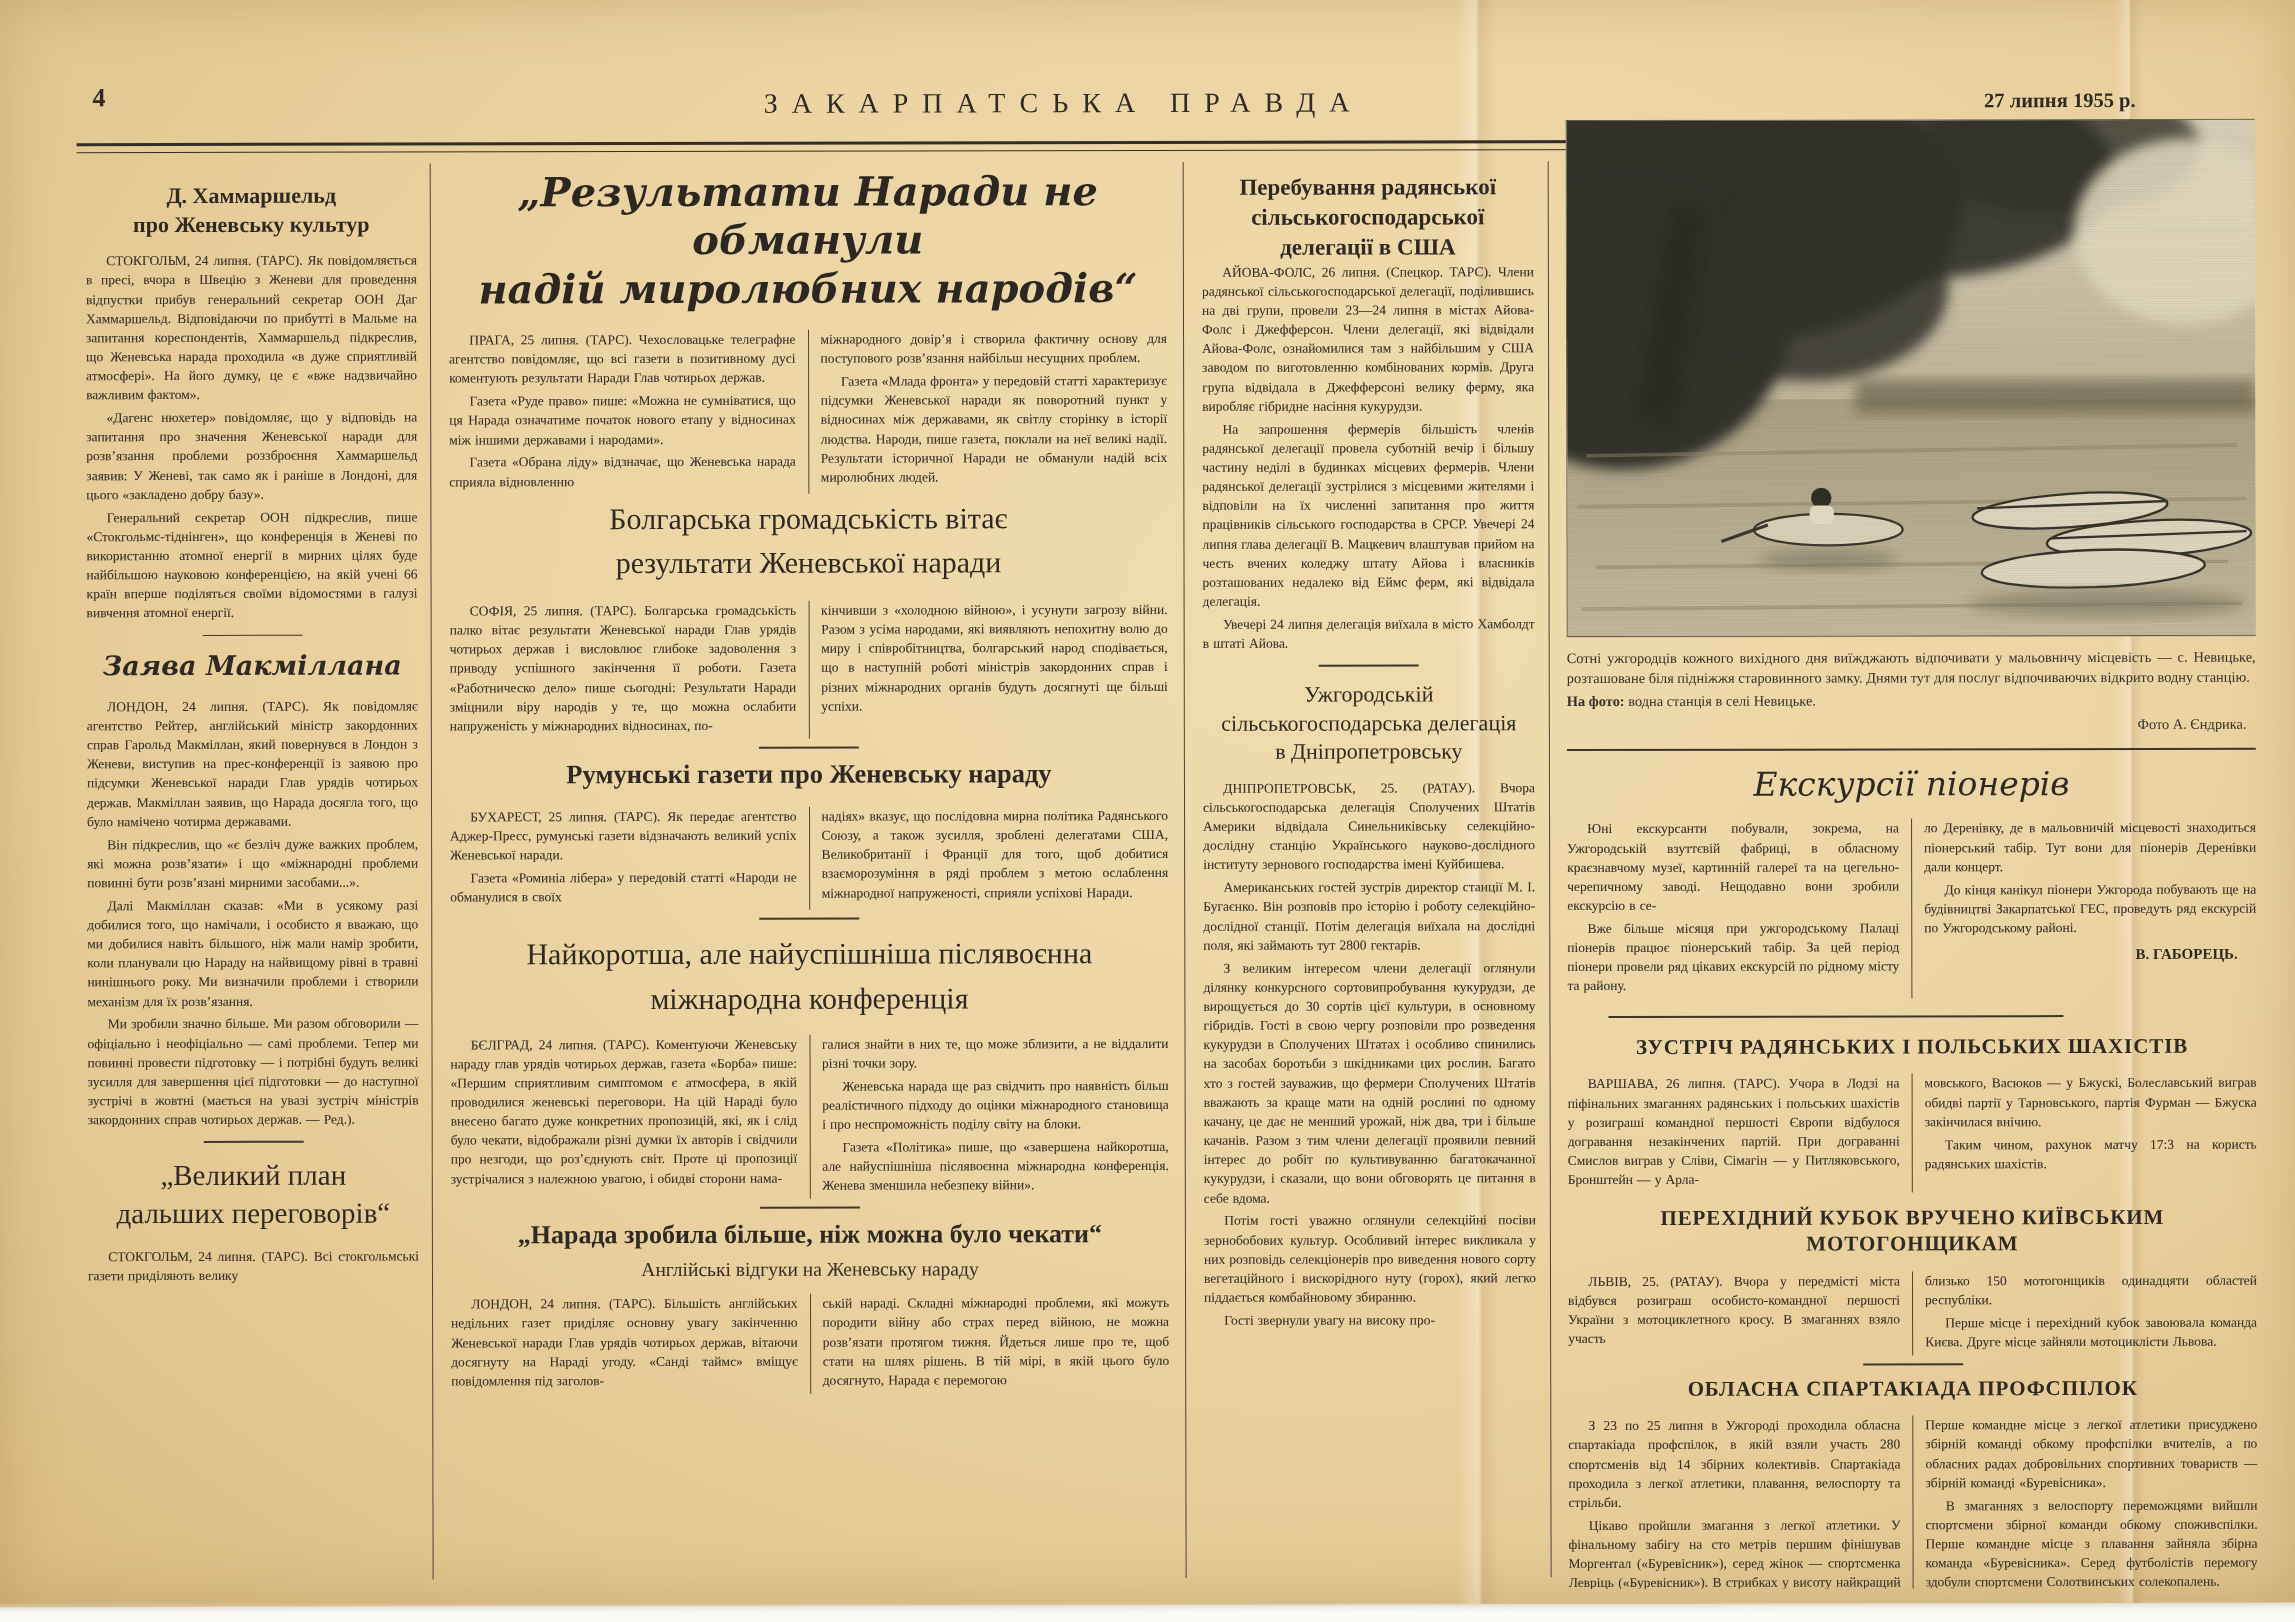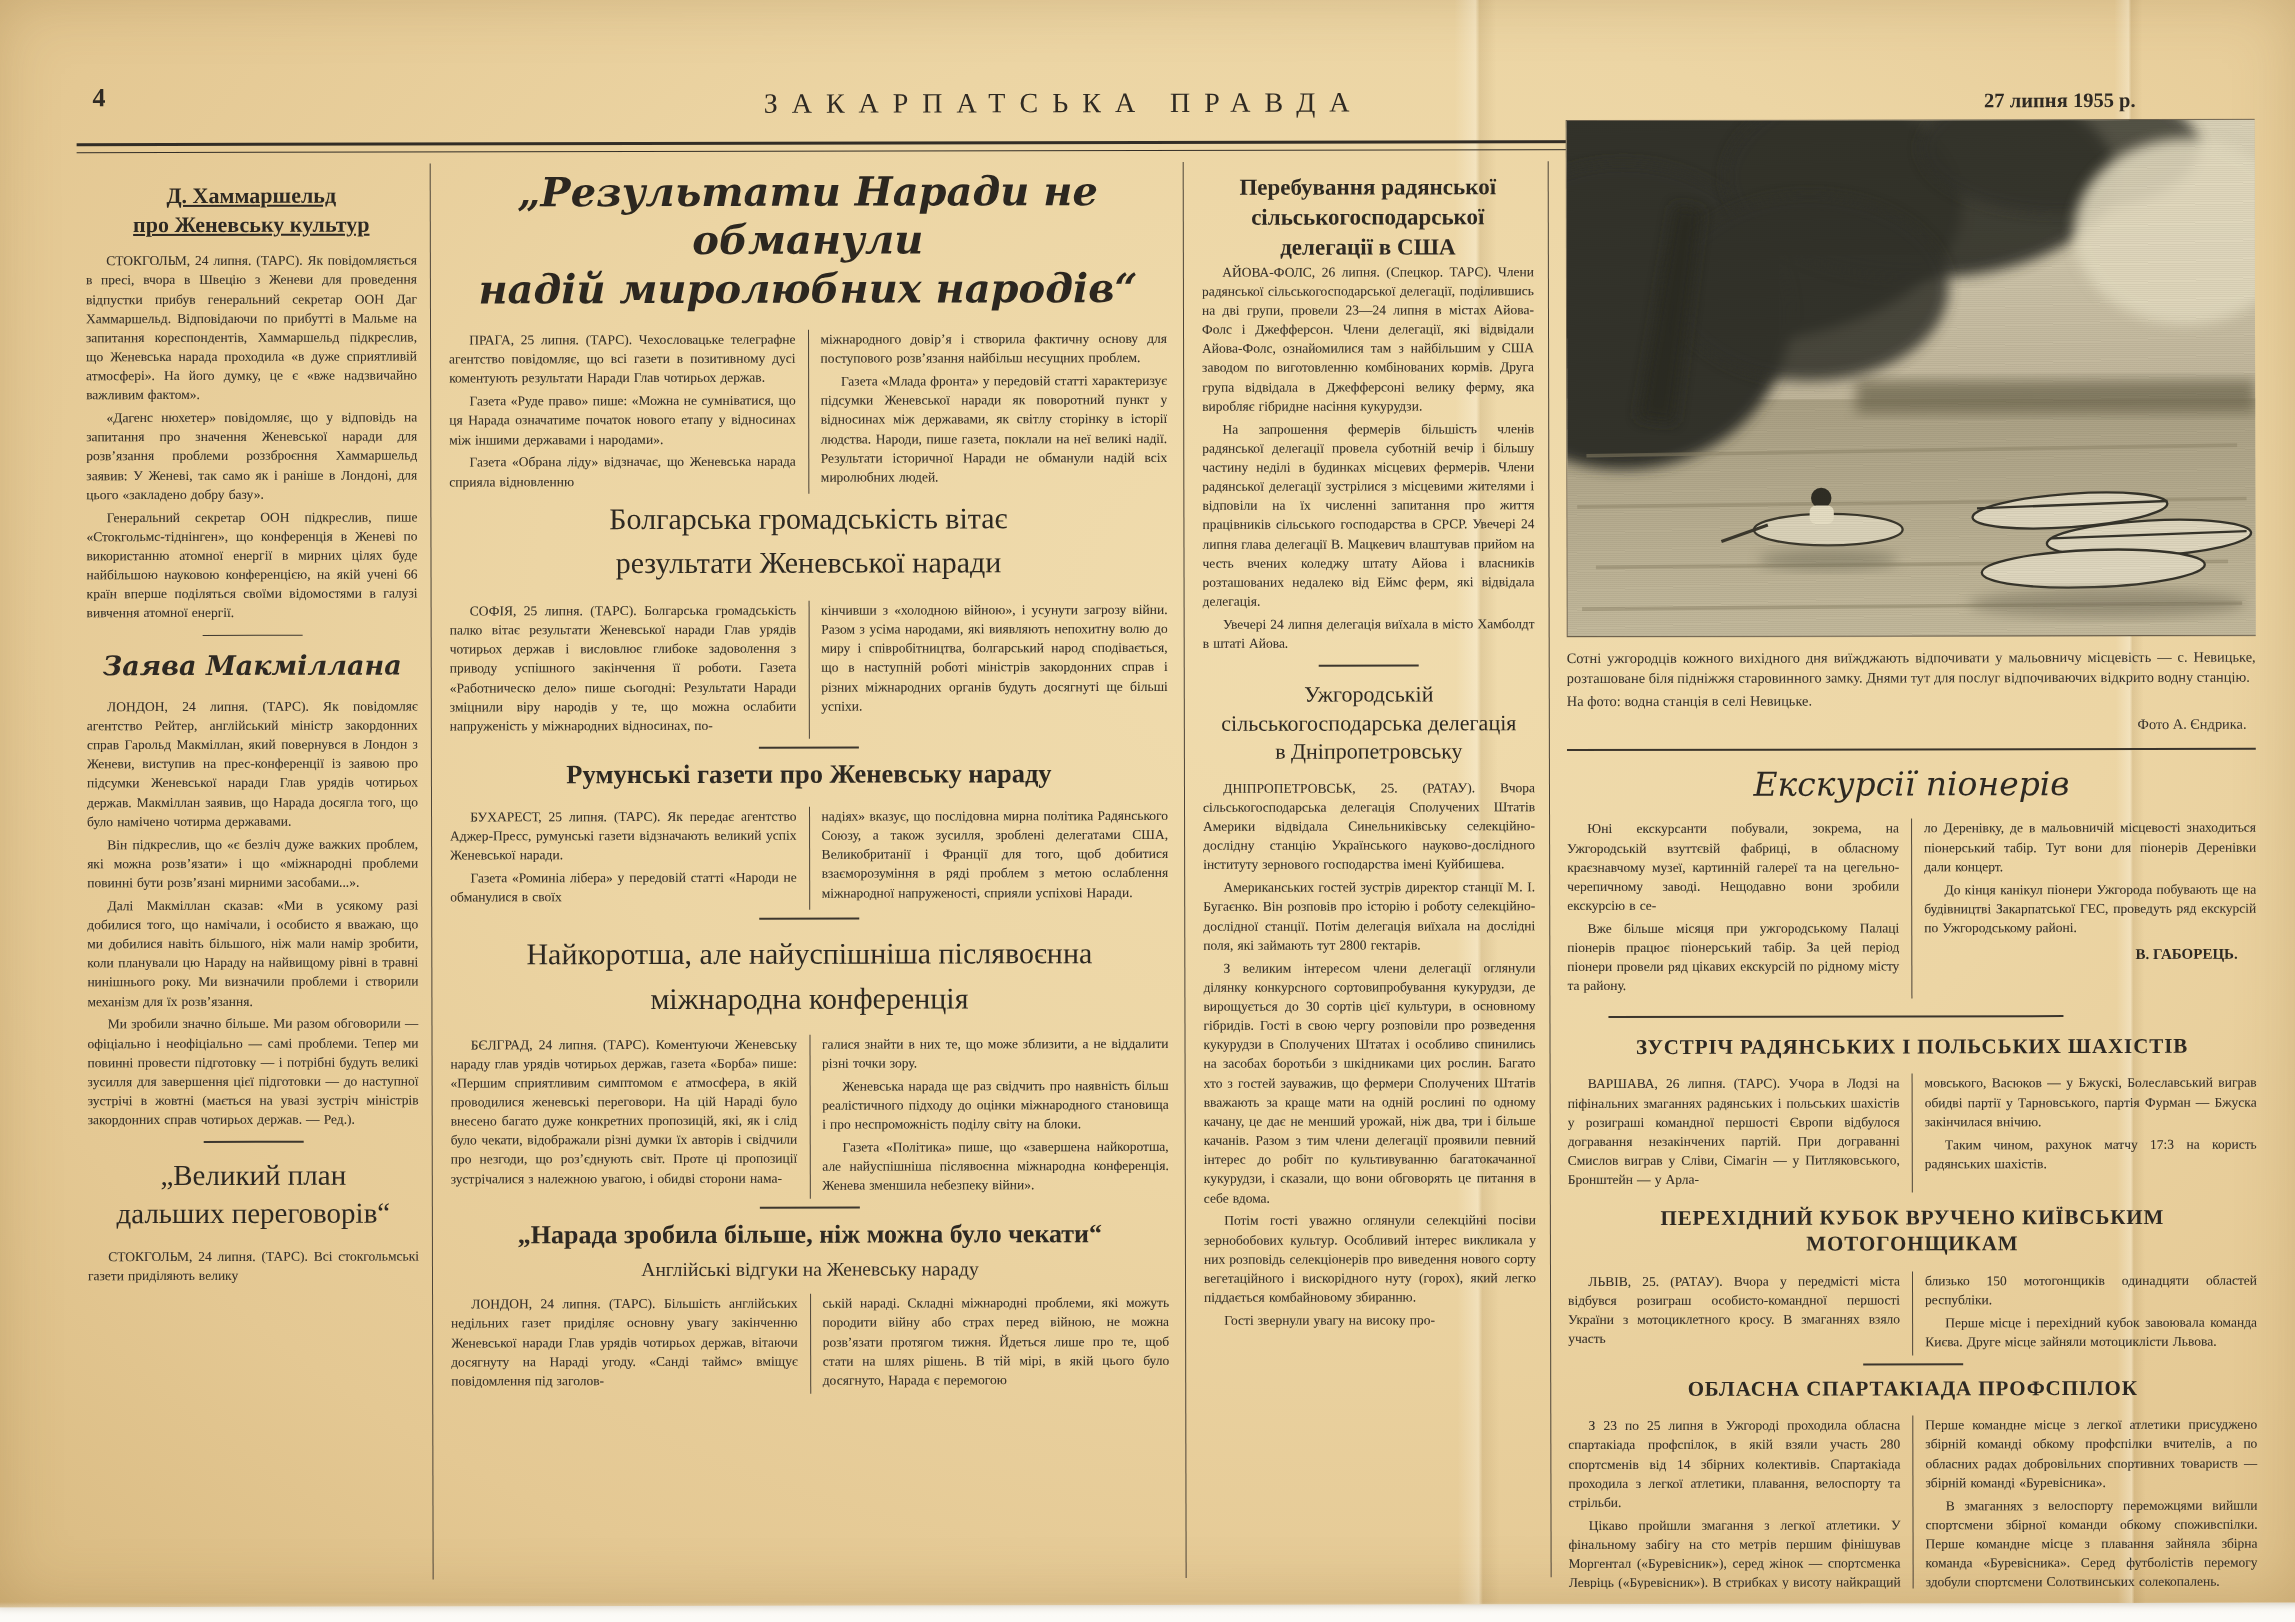--- a/index.html
+++ b/index.html
@@ -23,21 +23,21 @@
                border-top:3.7px solid #322d26;border-bottom:1.9px solid #322d26;}
   .vdiv{position:absolute;top:168px;width:0.9px;height:1416px;background:#4d4438;}
   
   .sec{position:absolute;overflow:hidden;}
   p.b{font:400 13.5px/1.42 "Liberation Serif",serif;color:#38322b;text-align:justify;
       text-indent:1.5em;margin:0 0 3.7px 0;word-spacing:0.7px;text-shadow:0 0 0.5px rgba(62,52,36,.30);}
   p.b.noind{text-indent:0;}
   .sep{width:100px;height:1.9px;background:#3d372e;margin:12px auto 14px auto;}
   .sep.sm{margin:8.4px auto 10.2px auto;}
   
-  .h-c1a{font:700 22px/1.3 "Liberation Serif",serif;text-align:center;margin:0 0 12px;color:#2e2922;text-decoration:underline;}
+  .h-c1a{font:700 22px/1.3 "Liberation Serif",serif;text-align:center;margin:0 0 12px;color:#2e2922;}
   .h-c1b{font:italic 700 27px/1.2 "DejaVu Serif",serif;text-align:center;margin:0 0 14px;color:#2e2922;}
   .h-c1c{font:400 29px/1.3 "Liberation Serif",serif;text-align:center;margin:0 0 14px;color:#2e2922;}
   .h-lead{font:italic 700 40px/1.22 "DejaVu Serif",serif;text-align:center;margin:3.7px 0 16px;color:#2c2720;}
   .h-bulg{font:400 30px/1.45 "Liberation Serif",serif;text-align:center;margin:2.8px 0 16.7px;color:#2e2922;}
   .h-rom{font:700 26.5px/1.2 "Liberation Serif",serif;text-align:center;margin:1.9px 0 16px;color:#2e2922;}
   .h-conf{font:400 30px/1.5 "Liberation Serif",serif;text-align:center;margin:2.8px 0 14px;color:#2e2922;}
   .h-narada{font:700 26px/1.2 "Liberation Serif",serif;text-align:center;margin:1.9px 0 7.4px;color:#2e2922;}
   .h-sub{font:400 19.5px/1.2 "Liberation Serif",serif;text-align:center;margin:0 0 13px;color:#332d26;}
   .h-c4a{font:700 23px/1.3 "Liberation Serif",serif;text-align:center;margin:0 0 0;color:#2e2922;}
   .h-c4b{font:400 22px/1.3 "Liberation Serif",serif;text-align:center;margin:0 0 12px;color:#2e2922;}
@@ -48,21 +48,21 @@
   .twocol .cl{flex:1 1 0;padding-right:12px;border-right:0.9px solid #4d4438;}
   .twocol .cr{flex:1 1 0;padding-left:12px;}
   .author{font:700 15px/1.3 "Liberation Serif",serif;text-align:right;margin:8.4px 18.6px 0 0;color:#2e2922;}
   
   .photo{position:relative;width:689px;height:515px;border:0.9px solid #6a5f4c;
          box-shadow:0 0 0 0.5px rgba(60,50,30,.3);overflow:hidden;background:#c6ba9e;}
   .photo .halftone{position:absolute;inset:0;
       background:repeating-linear-gradient(0deg, rgba(40,35,25,.05) 0 0.9px, rgba(0,0,0,0) 0.9px 1.9px);}
   .caption{margin-top:12px;}
   .caption p{font:400 14.4px/1.38 "Liberation Serif",serif;color:#35302a;text-align:justify;margin:0 0 2.8px;}
-  .caption .lbl{font-weight:400;}
+  .caption .lbl{font-weight:700;}
   .credit{font:400 14.4px/1.3 "Liberation Serif",serif;text-align:right;color:#35302a;margin:4.7px 9.3px 0 0;}
   .longrule{height:2.3px;background:#3b352c;margin:14px 0 16px 0;}
   .longrule.half{width:66%;margin-left:6%;}
   .scanedge{position:absolute;left:0;right:0;bottom:0;height:21.4px;
             background:linear-gradient(180deg, rgba(252,251,247,0) 0%, rgba(252,251,247,.9) 70%, #fcfbf7 100%);}
 </style>
 </head>
 <body>
 
 <div class="stage">

